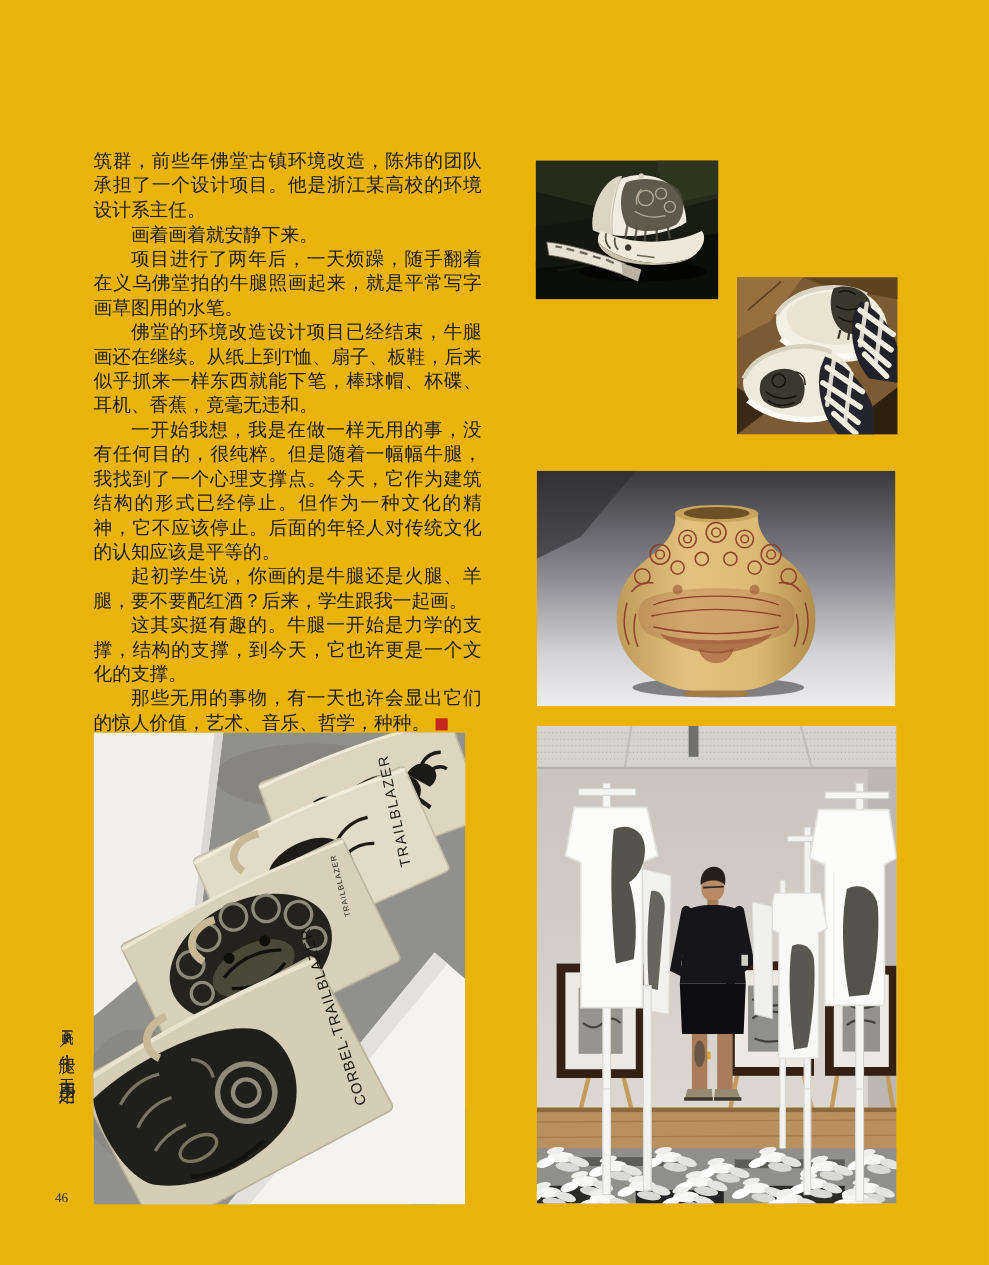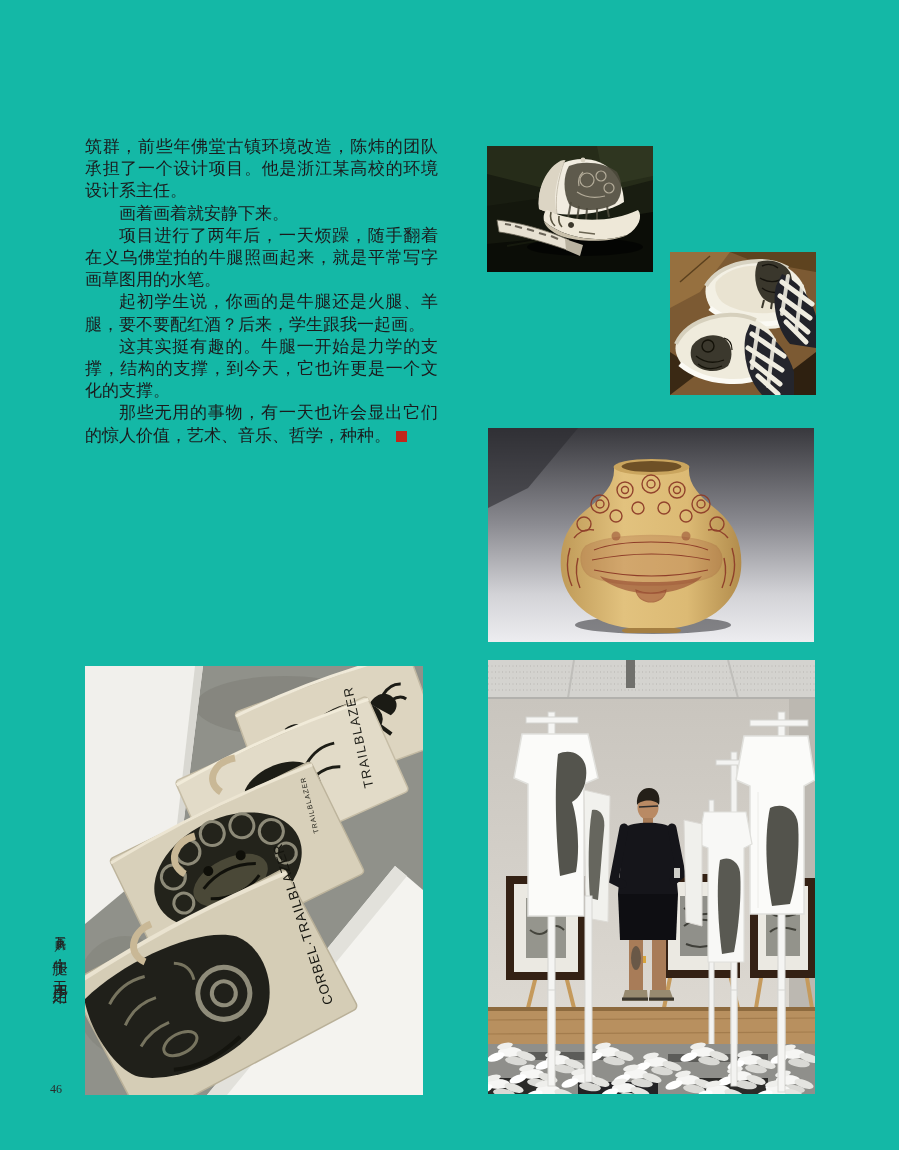--- a/index.html
+++ b/index.html
@@ -1,16 +1,16 @@
 <!DOCTYPE html>
 <html><head>
 <meta charset="utf-8">
 <style>
   html,body{margin:0;padding:0;background:#e8e8e8;}
-  .page{position:relative;width:899px;height:1150px;background:#14b8a6;overflow:hidden;
+  .page{position:relative;width:899px;height:1150px;background:#eab308;overflow:hidden;
         font-family:"Liberation Serif","DejaVu Serif",serif;}
   
   .article{position:absolute;left:85px;top:136px;width:353px;font-size:17px;
            line-height:22.2px;text-align:justify;color:#1b1b1d;}
   .article p{margin:0;text-indent:2em;}
   .article p.no-indent{text-indent:0;}
   .endmark{display:inline-block;width:11px;height:11px;background:#c3261b;
            margin-left:5px;vertical-align:-1px;}
   
   .side-caption{position:absolute;left:49px;top:929px;height:160px;
@@ -30,20 +30,22 @@
 </style>
 </head>
 <body>
 
 <div class="page">
 
   <div class="article">
     <p class="no-indent"><span>筑群，前些年佛堂古镇环境改造，陈炜的团队承担了一个设计项目。他是浙江某高校的环境设计系主任。</span></p>
     <p><span>画着画着就安静下来。</span></p>
     <p><span>项目进行了两年后，一天烦躁，随手翻着在义乌佛堂拍的牛腿照画起来，就是平常写字画草图用的水笔。</span></p>
+    <p><span>佛堂的环境改造设计项目已经结束，牛腿画还在继续。从纸上到T恤、扇子、板鞋，后来似乎抓来一样东西就能下笔，棒球帽、杯碟、耳机、香蕉，竟毫无违和。</span></p>
+    <p><span>一开始我想，我是在做一样无用的事，没有任何目的，很纯粹。但是随着一幅幅牛腿，我找到了一个心理支撑点。今天，它作为建筑结构的形式已经停止。但作为一种文化的精神，它不应该停止。后面的年轻人对传统文化的认知应该是平等的。</span></p>
     <p><span>起初学生说，你画的是牛腿还是火腿、羊腿，要不要配红酒？后来，学生跟我一起画。</span></p>
     <p><span>这其实挺有趣的。牛腿一开始是力学的支撑，结构的支撑，到今天，它也许更是一个文化的支撑。</span></p>
     <p><span>那些无用的事物，有一天也许会显出它们的惊人价值，艺术、音乐、哲学，种种。</span><span class="endmark"></span></p>
   </div>
 
   <div class="side-caption">
     <span class="side-small">瓦下听风</span><span class="side-sep">／</span><span class="side-large">牛腿：无用之用</span>
   </div>
   <div class="page-number">46</div>
 

